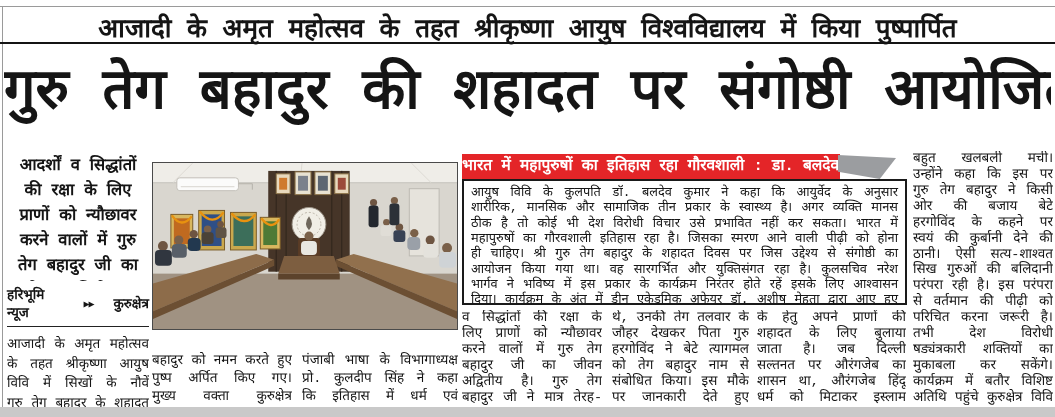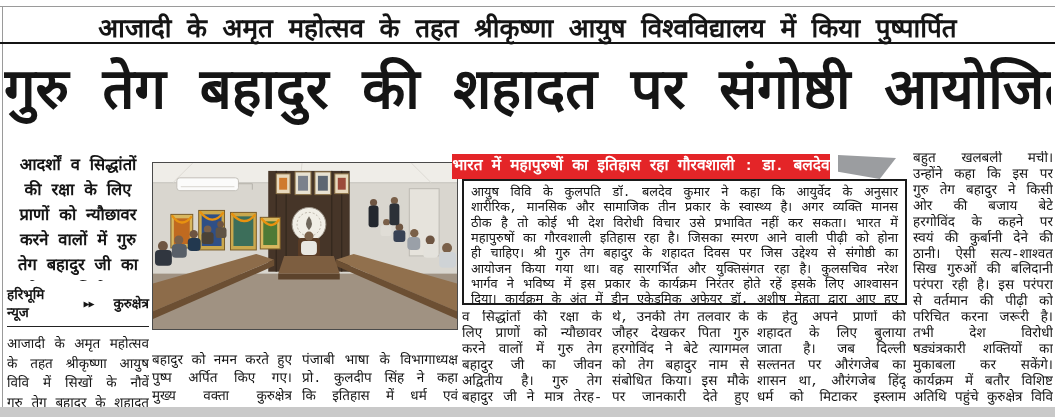--- a/index.html
+++ b/index.html
@@ -31,22 +31,22 @@
   
   .photo{position:absolute;left:152px;top:162px;width:306px;height:168px;border:1px solid #4a4a4a;box-sizing:border-box;background:#cfccc5;}
   .photo svg{display:block;width:100%;height:100%;}
   .caption{position:absolute;left:152px;top:333px;width:306px;font-size:12px;font-weight:600;line-height:1.25;}
   
   .col{position:absolute;font-size:13.5px;line-height:1.34;text-align:justify;overflow:hidden;}
   .colp1{left:152px;top:352px;width:140px;height:53px;}
   .colp2{left:302px;top:352px;width:156px;height:53px;}
   
   .box-bar{
-    position:absolute;left:452px;top:154px;width:378px;height:25px;background:#e42528;
-    color:#ffffff;font-size:15.5px;font-weight:700;text-align:center;line-height:25px;
+    position:absolute;left:462px;top:154px;width:378px;height:25px;background:#e42528;
+    color:#ffffff;font-size:15.5px;font-weight:700;line-height:25px;
     white-space:nowrap;overflow:hidden;
   }
   .box-ribbon{position:absolute;left:838px;top:155px;width:58px;height:24px;background:#9b9da0;
     -webkit-clip-path:polygon(0 0,100% 12%,72% 100%,0 70%);clip-path:polygon(0 0,100% 12%,72% 100%,0 70%);}
   .box{
     position:absolute;left:462px;top:179px;width:445px;height:126px;box-sizing:border-box;
     border:2px solid #1a1a1a;padding:4px 7px;font-size:12.8px;line-height:1.2;text-align:justify;overflow:hidden;
   }
   
   .cola{left:462px;top:310px;width:140px;height:95px;line-height:1.18;}

